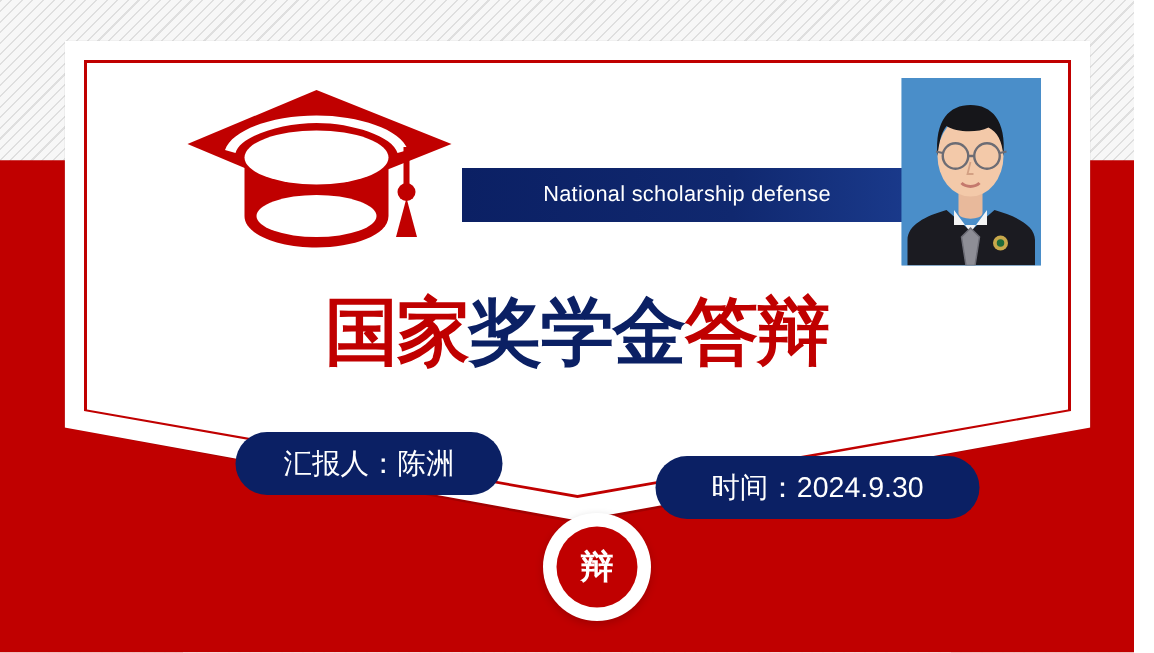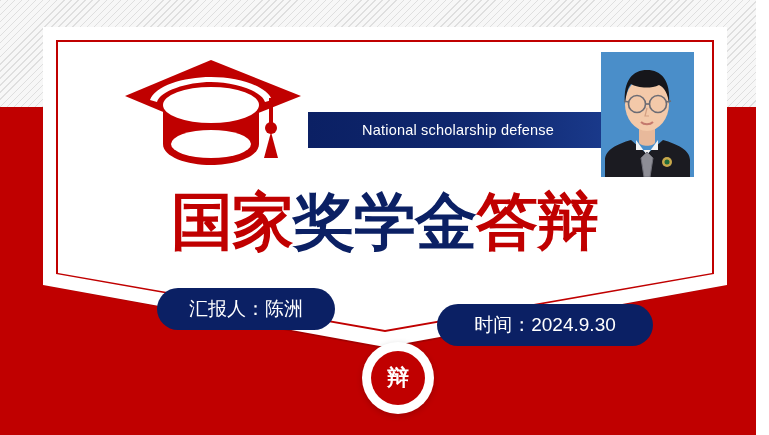--- a/index.html
+++ b/index.html
@@ -83,21 +83,21 @@
     color:#ffffff;font-size:14.5px;letter-spacing:.2px;white-space:nowrap;
   }
   
   .photo{
     position:absolute;left:601px;top:52px;width:93px;height:125px;
     overflow:hidden;background:#4a8ec9;
   }
   
   .title{
     position:absolute;left:0;top:176px;width:769px;text-align:center;
-    font-size:62px;line-height:92px;font-weight:bold;white-space:nowrap;
+    font-size:49px;line-height:92px;font-weight:bold;white-space:nowrap;
     font-family:"DejaVu Sans","Liberation Sans",sans-serif;
     letter-spacing:-1px;
   }
   .t-red{color:#C00000;}
   .t-navy{color:#0b2064;}
   
   .pill{
     position:absolute;height:42px;border-radius:21px;background:#0b2064;
     display:flex;align-items:center;justify-content:center;
     color:#ffffff;font-size:19px;white-space:nowrap;padding:16px 22px;

